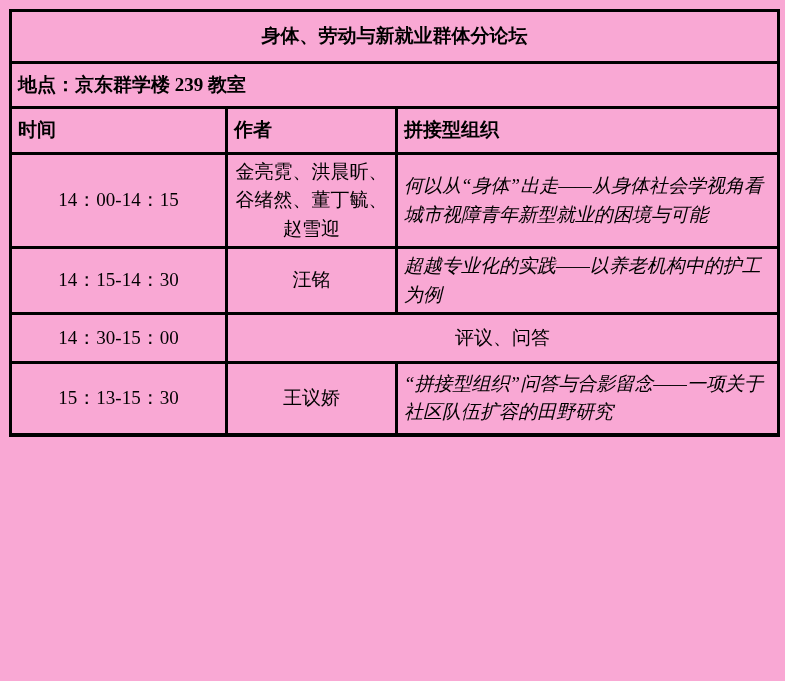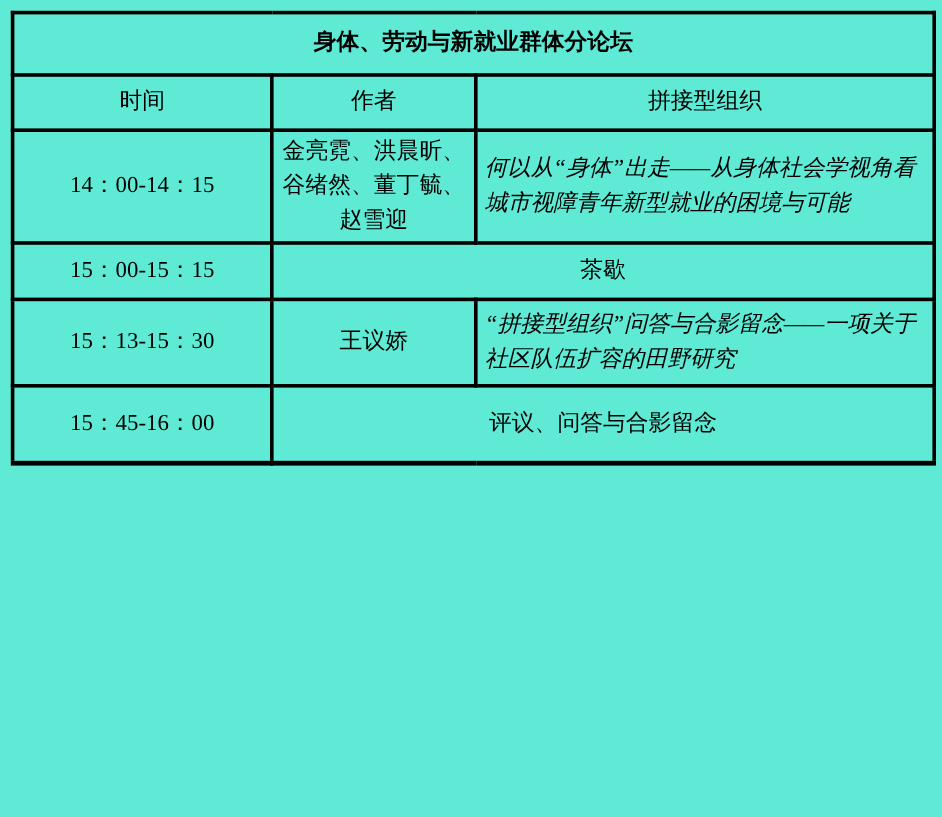--- a/index.html
+++ b/index.html
@@ -8,21 +8,21 @@
     background: #ffffff;
     width: 785px;
     height: 681px;
     font-family: "Liberation Serif", "DejaVu Serif", serif;
     color: #000000;
   }
   .page {
     position: relative;
     width: 785px;
     height: 681px;
-    background: #5eead4;
+    background: #f9a8d4;
     overflow: hidden;
   }
   table.schedule {
     position: absolute;
     left: 9px;
     top: 9px;
     width: 768px;
     border-collapse: collapse;
     table-layout: fixed;
     border: 3px solid #000000;
@@ -41,22 +41,22 @@
     font-weight: bold;
     font-size: 20px;
   }
   td.c-meta {
     text-align: left;
     font-weight: bold;
     font-size: 20px;
     padding-left: 6px;
   }
   td.c-head {
-    text-align: center;
-    font-weight: normal;
+    text-align: left;
+    font-weight: bold;
     font-size: 20px;
   }
   td.c-time {
     text-align: center;
     white-space: nowrap;
   }
   td.c-auth {
     text-align: center;
     line-height: 1.45;
     padding: 2px 4px;
@@ -89,38 +89,42 @@
   <table class="schedule">
     <colgroup>
       <col style="width:216px">
       <col style="width:170px">
       <col style="width:382px">
     </colgroup>
     <tbody>
       <tr class="r-title">
         <td class="c-title" colspan="3">身体、劳动与新就业群体分论坛</td>
       </tr>
+      <tr class="r-meta1">
+        <td class="c-meta" colspan="3">地点：京东群学楼 239 教室</td>
+      </tr>
       <tr class="r-head">
         <td class="c-head">时间</td>
         <td class="c-head">作者</td>
         <td class="c-head">拼接型组织</td>
       </tr>
       <tr class="r-s1">
         <td class="c-time">14：00-14：15</td>
         <td class="c-auth">金亮霓、洪晨昕、谷绪然、董丁毓、赵雪迎</td>
         <td class="c-paper">何以从“身体”出走——从身体社会学视角看城市视障青年新型就业的困境与可能</td>
       </tr>
-      <tr class="r-s4">
-        <td class="c-time">15：00-15：15</td>
-        <td class="c-event" colspan="2">茶歇</td>
+      <tr class="r-s2">
+        <td class="c-time">14：15-14：30</td>
+        <td class="c-auth">汪铭</td>
+        <td class="c-paper">超越专业化的实践——以养老机构中的护工为例</td>
+      </tr>
+      <tr class="r-s3">
+        <td class="c-time">14：30-15：00</td>
+        <td class="c-event" colspan="2">评议、问答</td>
       </tr>
       <tr class="r-s5">
         <td class="c-time">15：13-15：30</td>
         <td class="c-auth">王议娇</td>
         <td class="c-paper">“拼接型组织”问答与合影留念——一项关于社区队伍扩容的田野研究</td>
       </tr>
-      <tr class="r-s7">
-        <td class="c-time">15：45-16：00</td>
-        <td class="c-event" colspan="2">评议、问答与合影留念</td>
-      </tr>
     </tbody>
   </table>
 </div>
 
 </body></html>

